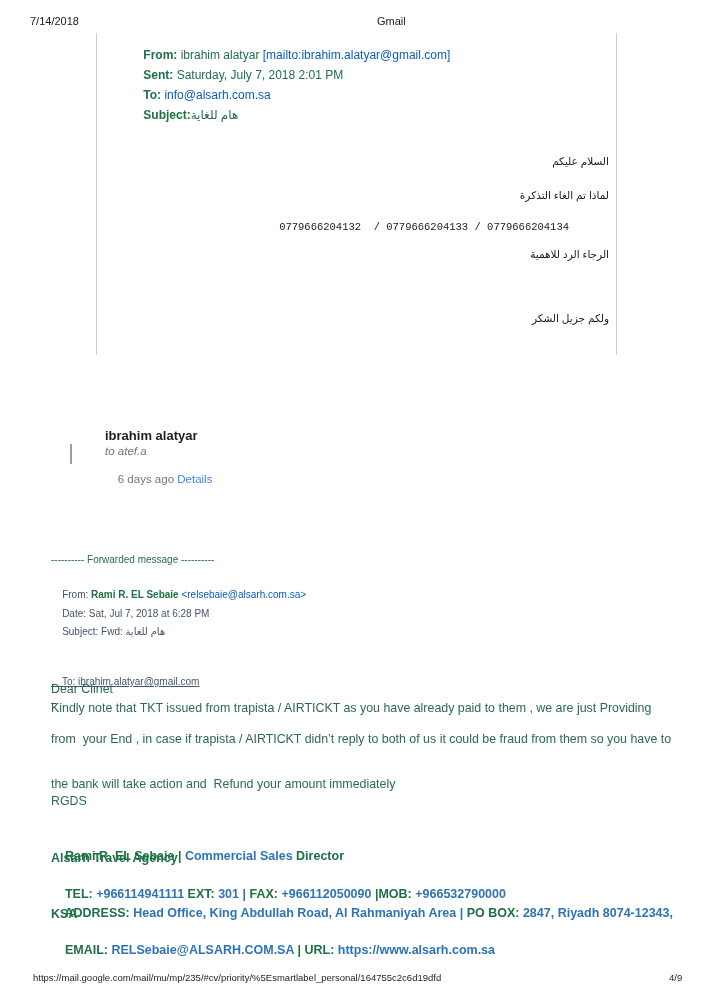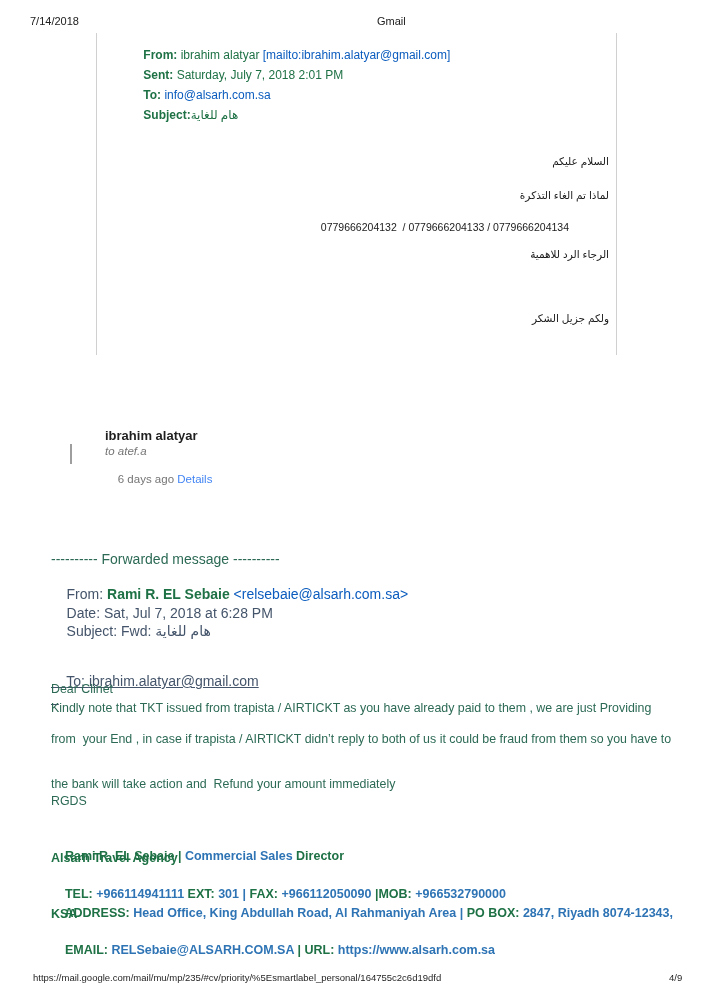--- a/index.html
+++ b/index.html
@@ -17,23 +17,23 @@
   .gray{color:#757575;}
   .black{color:#1f1f1f;}
   .linkblue{color:#4285f4;}
   .printhead{font-size:11px;color:#202020;}
   .qh{left:130px;font-size:12px;line-height:16px;}
   .quote-borders{
     position:absolute;left:96px;top:33px;width:519px;height:322px;
     border-left:1px solid #d0d0d0;border-right:1px solid #d0d0d0;
   }
   .arline{left:96px;width:513px;text-align:right;font-size:10.5px;line-height:14px;color:#1a1a1a;}
-  .numline{left:96px;width:473px;text-align:right;font-size:10.5px;line-height:14px;color:#1a1a1a;}
+  .numline{left:96px;width:473px;text-align:right;font-size:10.5px;line-height:14px;color:#1a1a1a;font-family:Liberation Mono, monospace;}
   .senderbar{position:absolute;left:70px;top:444px;width:2px;height:20px;background:#9e9e9e;}
-  .fwd{left:51px;font-size:14px;line-height:17px;}
+  .fwd{left:51px;font-size:10px;line-height:17px;}
   .bodyline{left:51px;font-size:12.4px;line-height:17px;}
   .sig{left:51px;font-size:12.5px;line-height:17px;font-weight:bold;}
   .footer{font-size:9.5px;color:#1f1f1f;}
 </style>
 </head>
 <body>
 
 <div class="page">
 
   <div class="abs printhead" style="left:30px;top:15px;">7/14/2018</div>

